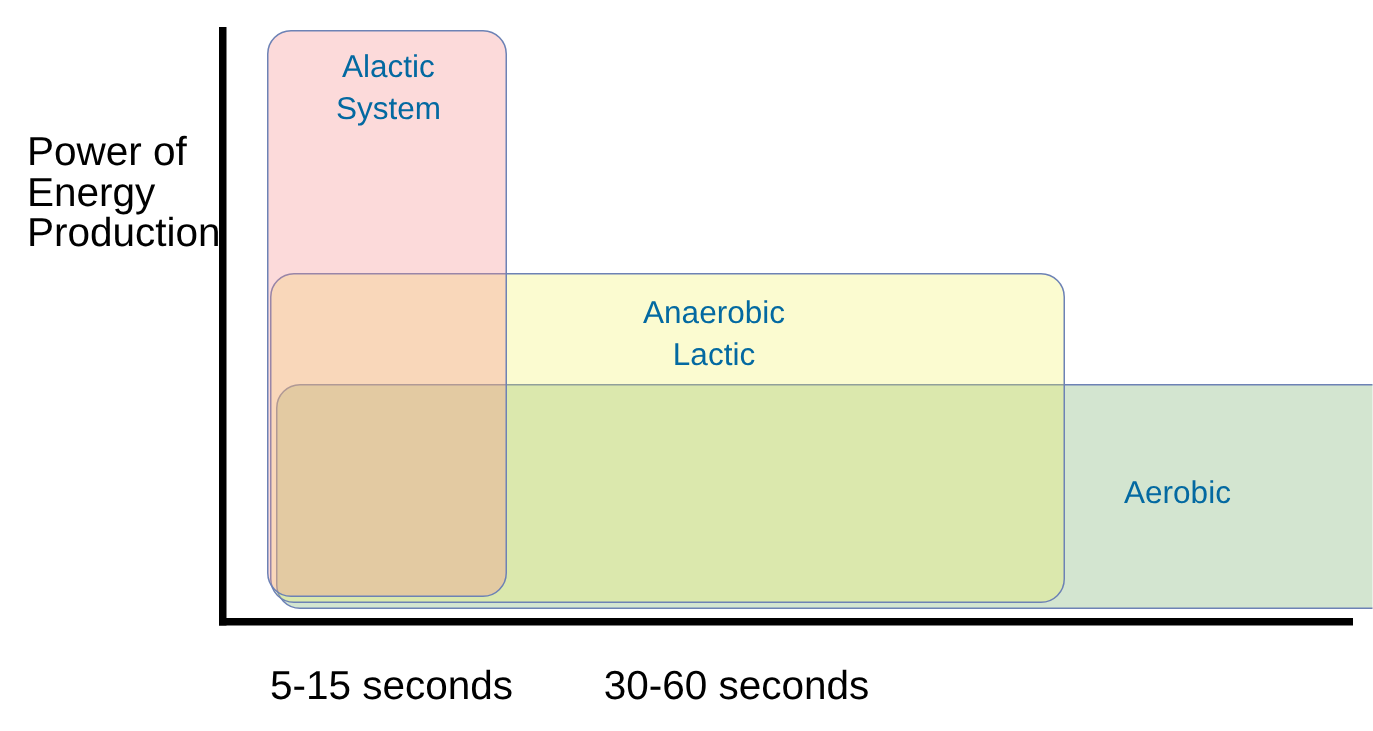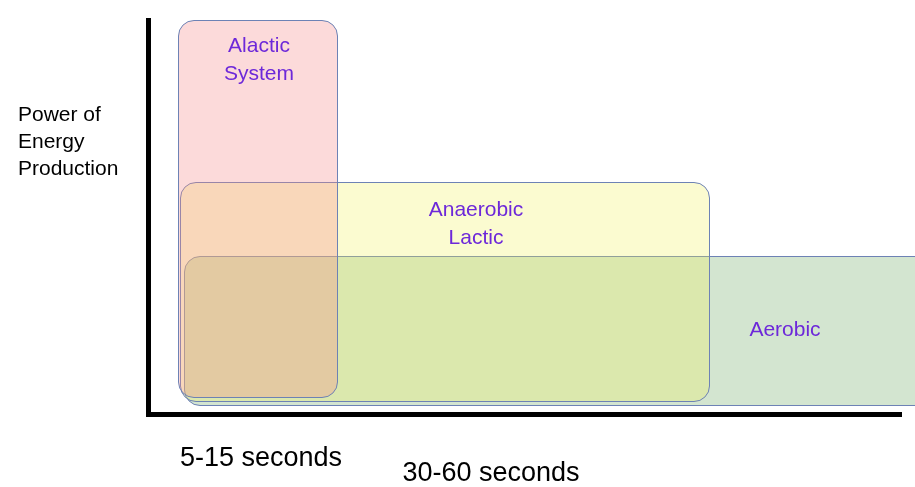--- a/index.html
+++ b/index.html
@@ -35,42 +35,42 @@
     top: 412px;
     width: 756px;
     height: 5px;
     background: #000000;
   }
 
   
   .y-axis-title {
     position: absolute;
     left: 18px;
-    top: 100px;
+    top: 88px;
     width: 124px;
-    font-size: 21px;
+    font-size: 27px;
     line-height: 27px;
     text-align: left;
     white-space: pre-line;
   }
 
   
   .sys-box {
     position: absolute;
     box-sizing: border-box;
     border: 1.6px solid #6d82b5;
     border-radius: 16px;
   }
   .sys-box .sys-label {
     position: absolute;
     font-size: 21px;
     line-height: 28px;
     text-align: center;
     white-space: pre-line;
-    color: #6d28d9;
+    color: #0369a1;
   }
 
   
   #box-alactic {
     left: 178px;
     top: 20px;
     width: 160px;
     height: 378px;
     background: rgba(246, 139, 139, 0.32);
     z-index: 3;
@@ -114,21 +114,21 @@
   
   .x-tick-label {
     position: absolute;
     top: 444px;
     font-size: 27px;
     line-height: 26px;
     text-align: center;
     white-space: nowrap;
   }
   #xlab-0 { left: 155px; width: 212px; }
-  #xlab-1 { left: 385px; width: 212px; margin-top: 15px; }
+  #xlab-1 { left: 385px; width: 212px; }
   #xlab-2 { left: 620px; width: 212px; }
 </style>
 </head>
 <body>
 
 <div id="chart-root">
 
   <div class="axis-y"></div>
 
   <div class="axis-x"></div>

